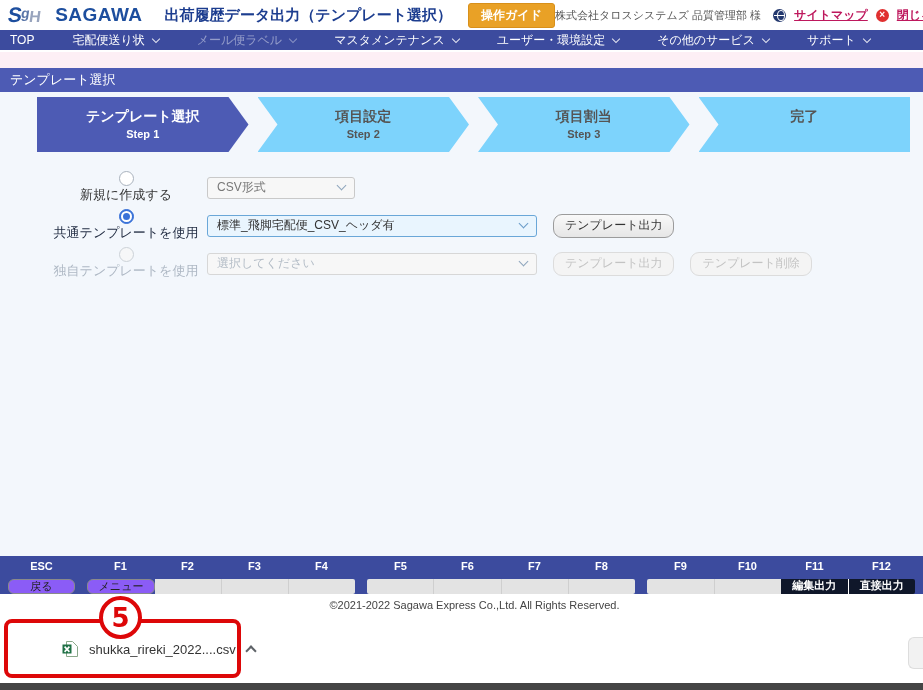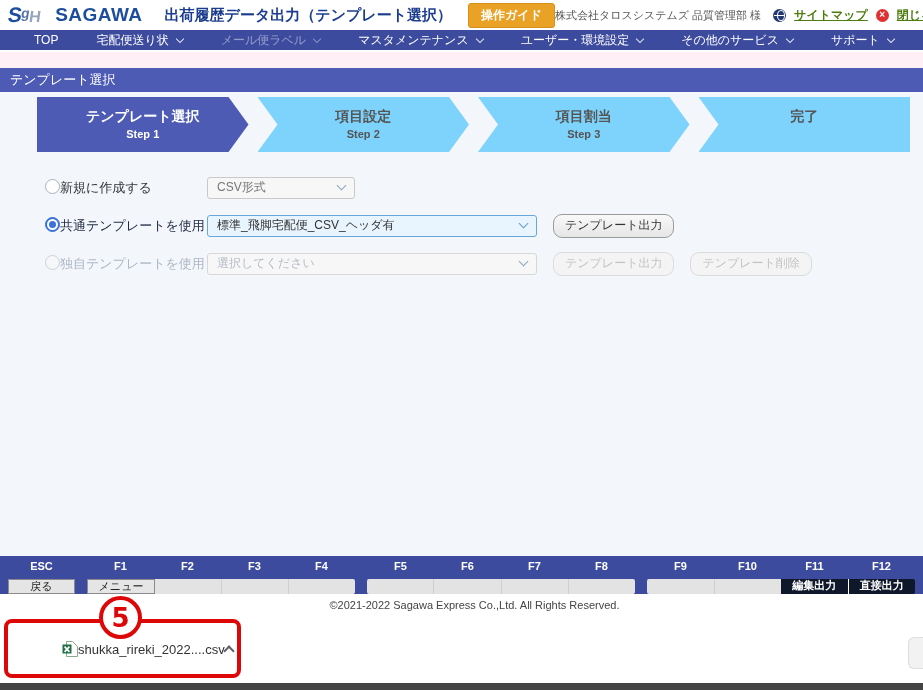--- a/index.html
+++ b/index.html
@@ -19,27 +19,27 @@
   .vdiv2 { width: 1px; height: 18px; background: #1d4e9e; margin: 0 11px; }
   .page-title { font-size: 15px; font-weight: bold; color: #1c3d8f; white-space: nowrap; }
   .guide-btn { margin-left: 16px; background: #e9a126; color: #fff; font-size: 12px; font-weight: bold;
     border: 1px solid #d8901a; border-radius: 3px; padding: 3px 12px; cursor: pointer; white-space: nowrap; }
   .hdr-right { margin-left: auto; display: flex; align-items: center; gap: 8px; white-space: nowrap; }
   .user-label { font-size: 11px; color: #555; margin-right: 4px; }
   .globe { width: 13px; height: 13px; border-radius: 50%; background: #23386e; position: relative; display:inline-block; }
   .globe::before { content: ''; position: absolute; left: 1px; right: 1px; top: 6px; height: 1px; background: #fff; }
   .globe::after { content: ''; position: absolute; left: 50%; top: 1px; bottom: 1px; width: 6px;
     margin-left: -3px; border: 1px solid #fff; border-radius: 50%; }
-  .hdr-link { font-size: 12px; font-weight: bold; color: #4d7c0f; text-decoration: underline; cursor: pointer; }
+  .hdr-link { font-size: 12px; font-weight: bold; color: #be185d; text-decoration: underline; cursor: pointer; }
   .close-ico { width: 13px; height: 13px; border-radius: 50%; background: #e03030; color: #fff;
     font-size: 10px; font-weight: bold; display: inline-flex; align-items: center; justify-content: center; line-height: 1; }
 
   
   #nav { position: absolute; top: 30px; left: 0; width: 100%; height: 20px; background: #3c4b9e;
-    display: flex; align-items: center; padding-left: 34px; gap: 38px; }
+    display: flex; align-items: center; padding-left: 10px; gap: 38px; }
   .nav-item { display: flex; align-items: center; color: #fff; font-size: 12px; cursor: pointer; white-space: nowrap; }
   .nav-item.disabled { opacity: .45; cursor: default; }
   .chv { width: 6px; height: 6px; border-right: 1.6px solid rgba(255,255,255,.85);
     border-bottom: 1.6px solid rgba(255,255,255,.85); transform: rotate(45deg); display: inline-block;
     margin-left: 8px; margin-top: -3px; }
 
   
   #pink-strip { position: absolute; top: 52px; left: 0; width: 100%; height: 16px; background: #fdeff5; }
   #title-bar { position: absolute; top: 68px; left: 0; width: 100%; height: 24px; background: #4d5bb4;
     display: flex; align-items: center; padding-left: 10px; }
@@ -54,21 +54,21 @@
     clip-path: polygon(0 0, calc(100% - 20px) 0, 100% 50%, calc(100% - 20px) 100%, 0 100%, 20px 50%); }
   .step.first { clip-path: polygon(0 0, calc(100% - 20px) 0, 100% 50%, calc(100% - 20px) 100%, 0 100%); }
   .step.last { margin-right: 0; clip-path: polygon(0 0, 100% 0, 100% 100%, 0 100%, 20px 50%); }
   .step .s-title { font-size: 14px; font-weight: bold; color: #555; }
   .step .s-sub { font-size: 11px; font-weight: bold; color: #555; min-height: 13px; }
   .step.active { background: #4d5bb4; }
   .step.active .s-title, .step.active .s-sub { color: #fff; }
 
   #form { margin: 24px 0 0 45px; }
   .form-row { display: flex; align-items: center; margin-bottom: 15px; height: 23px; }
-  .radio-cell { width: 162px; display: flex; align-items: flex-start; flex-shrink: 0; }
+  .radio-cell { width: 162px; display: flex; align-items: center; flex-shrink: 0; flex-direction: column; }
   .radio { width: 15px; height: 15px; border-radius: 50%; border: 1px solid #a9b2bd; background: #fff;
     display: inline-flex; align-items: center; justify-content: center; flex-shrink: 0; cursor: pointer; }
   .radio.sel { background: #3a72d8; border-color: #3a72d8; }
   .radio.sel .radio-dot { width: 11px; height: 11px; border: 2px solid #fff; background: #3a72d8; border-radius: 50%; }
   .radio.dis { border-color: #ccd2d8; background: #f6f7f8; cursor: default; }
   .radio-label { font-size: 13px; color: #333; }
   .radio-label.sel { color: #1f2a40; }
   .radio-label.dis { color: #aeb8c4; }
 
   .sel-box { height: 22px; border: 1px solid #c9c9c9; border-radius: 3px; background: #f7f7f7;
@@ -88,31 +88,31 @@
   
   #fnbar { position: absolute; top: 556px; left: 0; width: 100%; height: 38px; background: #3c4b9e;
     padding: 2px 8px 0; }
   .fn-groups { display: flex; gap: 12px; height: 100%; }
   .fn-group { display: flex; flex-direction: column; flex: 1; justify-content: space-between; }
   .fn-group.g-esc { flex: 0 0 67px; }
   .fn-keys { display: flex; height: 17px; }
   .fn-keys .fn-key { flex: 1; text-align: center; color: #fff; font-size: 11px; font-weight: bold; line-height: 16px; }
   .fn-btns { display: flex; height: 15px; border-radius: 2px; overflow: hidden; }
   .fn-btn { flex: 1; font-size: 11px; line-height: 13px; text-align: center; }
-  .fn-btn.white { background: #e5e5e5; border: 1px solid #8a8a8a; color: #222; border-radius: 0; cursor: pointer; }
+  .fn-btn.white { background: #8b5cf6; border: 1px solid #8a8a8a; color: #222; border-radius: 6px; cursor: pointer; }
   .fn-btn.empty { background: #e3e3e3; }
   .fn-btn.empty + .fn-btn.empty { border-left: 1px solid #cfcfcf; }
   .fn-btn.orange { background: #0f172a; color: #fff; font-weight: bold; cursor: pointer; }
   .fn-btn.orange + .fn-btn.orange { border-left: 1px solid #fff; }
 
   
   #copyright { position: absolute; top: 594px; left: 13px; width: 100%; height: 28px; background: #fff;
     text-align: center; font-size: 11px; color: #444; padding-top: 5px; border-bottom: 1px solid #bdbdbd; }
   #dlbar { position: absolute; top: 615px; left: 0; width: 100%; height: 68px; background: #fff; }
-  .dl-chip { position: absolute; left: 62px; top: 26px; display: flex; align-items: center; cursor: pointer; }
+  .dl-chip { position: absolute; left: 62px; top: 26px; display: flex; align-items: center; gap: 11px; cursor: pointer; }
   .dl-name { font-size: 13px; color: #333; }
   .caret-up { width: 8px; height: 8px; border-left: 2px solid #5f6368; border-top: 2px solid #5f6368;
     transform: rotate(45deg); margin-top: 4px; cursor: pointer; }
   .dl-partial { position: absolute; right: 0; top: 22px; width: 15px; height: 32px; background: #f2f2f2;
     border: 1px solid #ddd; border-right: none; border-radius: 6px 0 0 6px; cursor: pointer; }
   #bottom-strip { position: absolute; top: 683px; left: 0; width: 100%; height: 7px; background: #454545; }
 
   
   .anno-rect { position: absolute; left: 4px; top: 619px; width: 237px; height: 59px;
     border: 4px solid #dd0708; border-radius: 8px; z-index: 5; pointer-events: none; }

